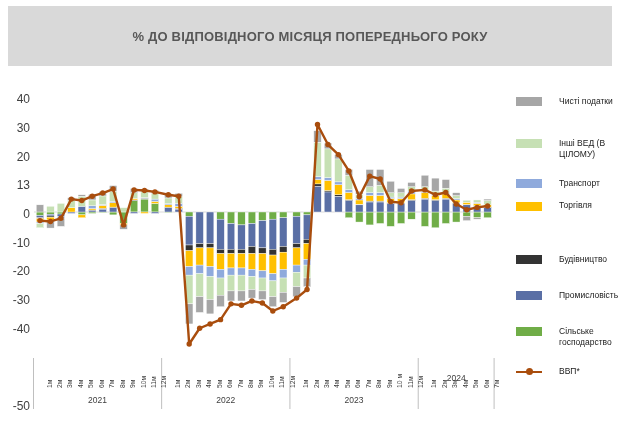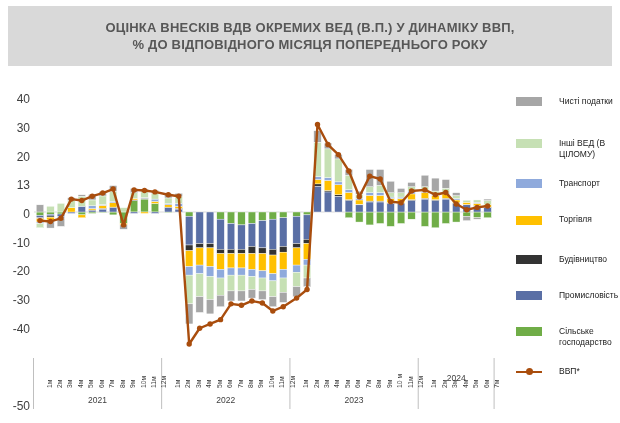--- a/index.html
+++ b/index.html
@@ -19,21 +19,20 @@
   .leg-line{position:relative;width:26px;height:9px;flex:0 0 26px;margin-top:1px;}
   .leg-line .bar{position:absolute;left:0;top:4px;width:26px;height:2px;}
   .leg-line .dot{position:absolute;left:10px;top:1px;width:7px;height:7px;border-radius:50%;}
   svg{position:absolute;left:0;top:0;}
 </style>
 </head>
 <body>
 
 <div id="stage">
   <div id="title-band">
-    <div class="tl">ОЦІНКА ВНЕСКІВ ВДВ ОКРЕМИХ ВЕД (В.П.) У ДИНАМІКУ ВВП,</div>
     <div class="tl">% ДО ВІДПОВІДНОГО МІСЯЦЯ ПОПЕРЕДНЬОГО РОКУ</div>
   </div>
 
   <svg id="plot" width="620" height="423" viewBox="0 0 620 423">
       <line x1="34" y1="212" x2="492" y2="212" stroke="#d9d9d9" stroke-width="1"></line>
       <line x1="33.5" y1="358" x2="33.5" y2="409" stroke="#bfbfbf" stroke-width="1"></line>
       <line x1="161.625" y1="358" x2="161.625" y2="409" stroke="#bfbfbf" stroke-width="1"></line>
       <line x1="289.92499999999984" y1="358" x2="289.92499999999984" y2="409" stroke="#bfbfbf" stroke-width="1"></line>
       <line x1="418.2249999999997" y1="358" x2="418.2249999999997" y2="409" stroke="#bfbfbf" stroke-width="1"></line>
       <line x1="494.0999999999996" y1="358" x2="494.0999999999996" y2="409" stroke="#bfbfbf" stroke-width="1"></line>
@@ -432,21 +431,21 @@
         <span class="leg-label">Чисті податки</span>
       </div>
       <div class="leg-item" style="top: 50px;">
         <span class="leg-swatch" style="background: rgb(198, 224, 180);"></span>
         <span class="leg-label">Інші ВЕД (В ЦІЛОМУ)</span>
       </div>
       <div class="leg-item" style="top: 90px;">
         <span class="leg-swatch" style="background: rgb(143, 170, 220);"></span>
         <span class="leg-label">Транспорт</span>
       </div>
-      <div class="leg-item" style="top: 126px; align-items: center;">
+      <div class="leg-item" style="top: 112px; align-items: center;">
         <span class="leg-swatch" style="background: rgb(255, 192, 0);"></span>
         <span class="leg-label">Торгівля</span>
       </div>
       <div class="leg-item" style="top: 166px;">
         <span class="leg-swatch" style="background: rgb(51, 51, 51);"></span>
         <span class="leg-label">Будівництво</span>
       </div>
       <div class="leg-item" style="top: 202px;">
         <span class="leg-swatch" style="background: rgb(90, 111, 165);"></span>
         <span class="leg-label">Промисловість</span>

